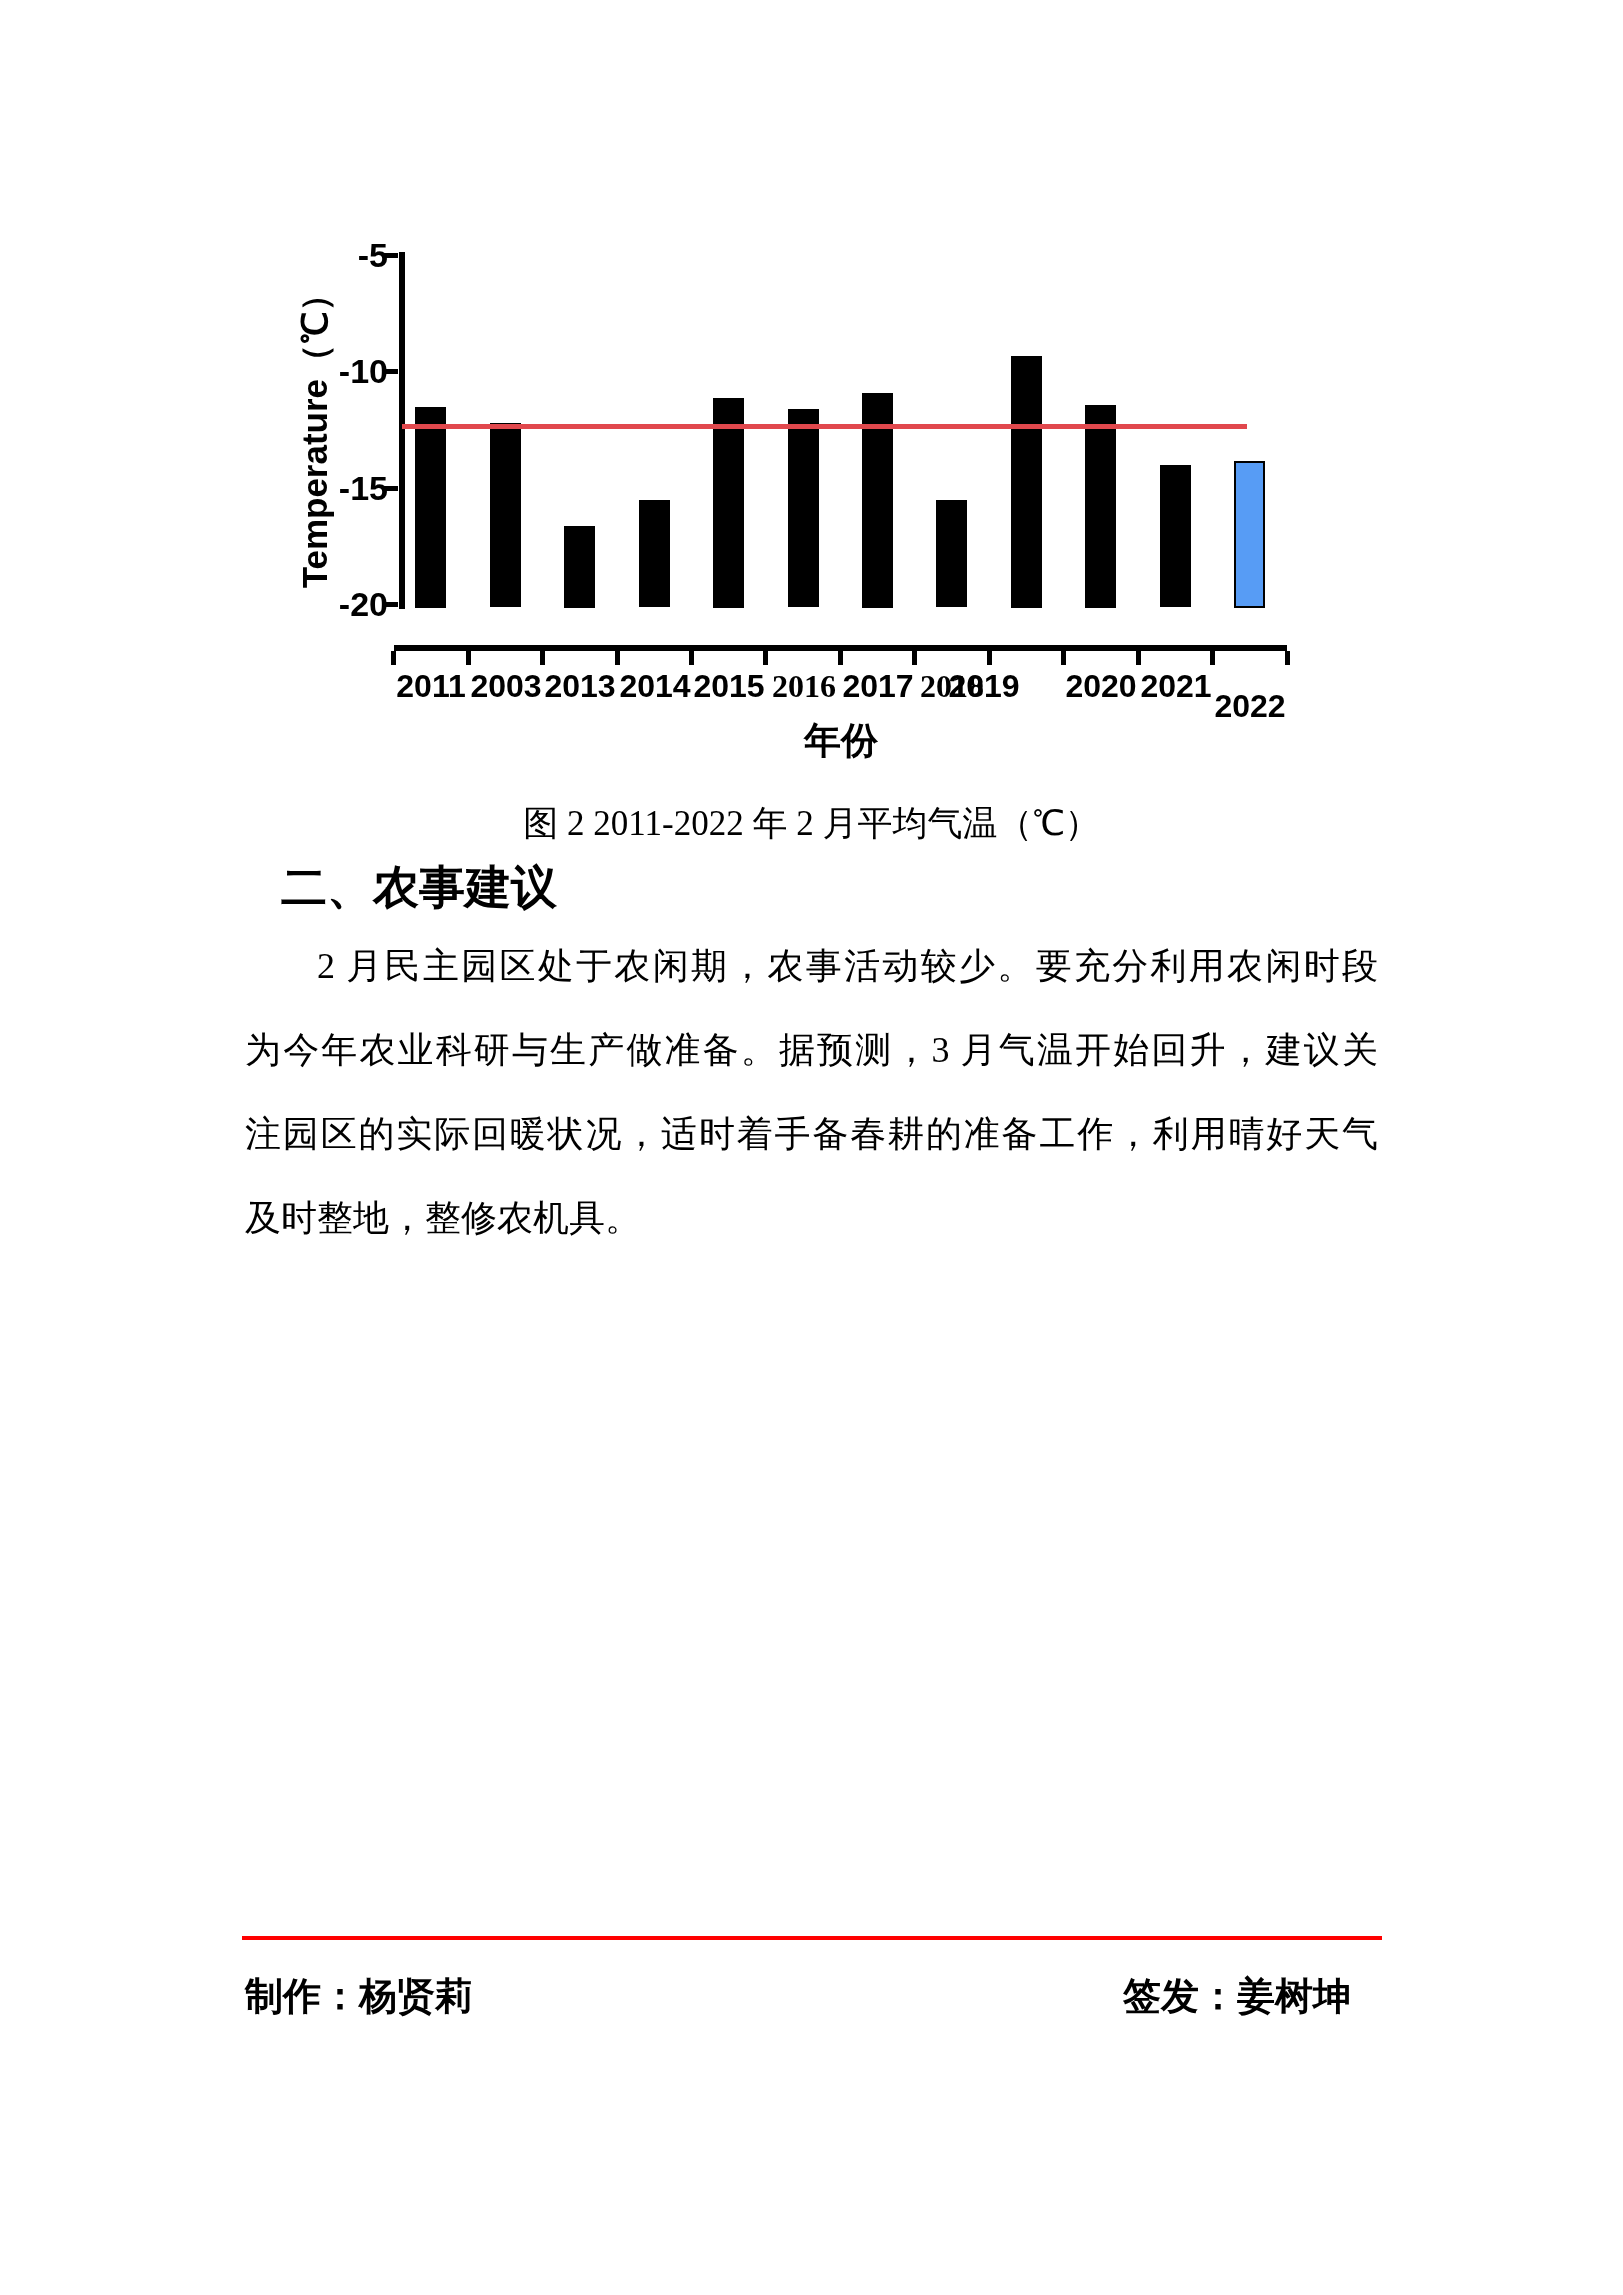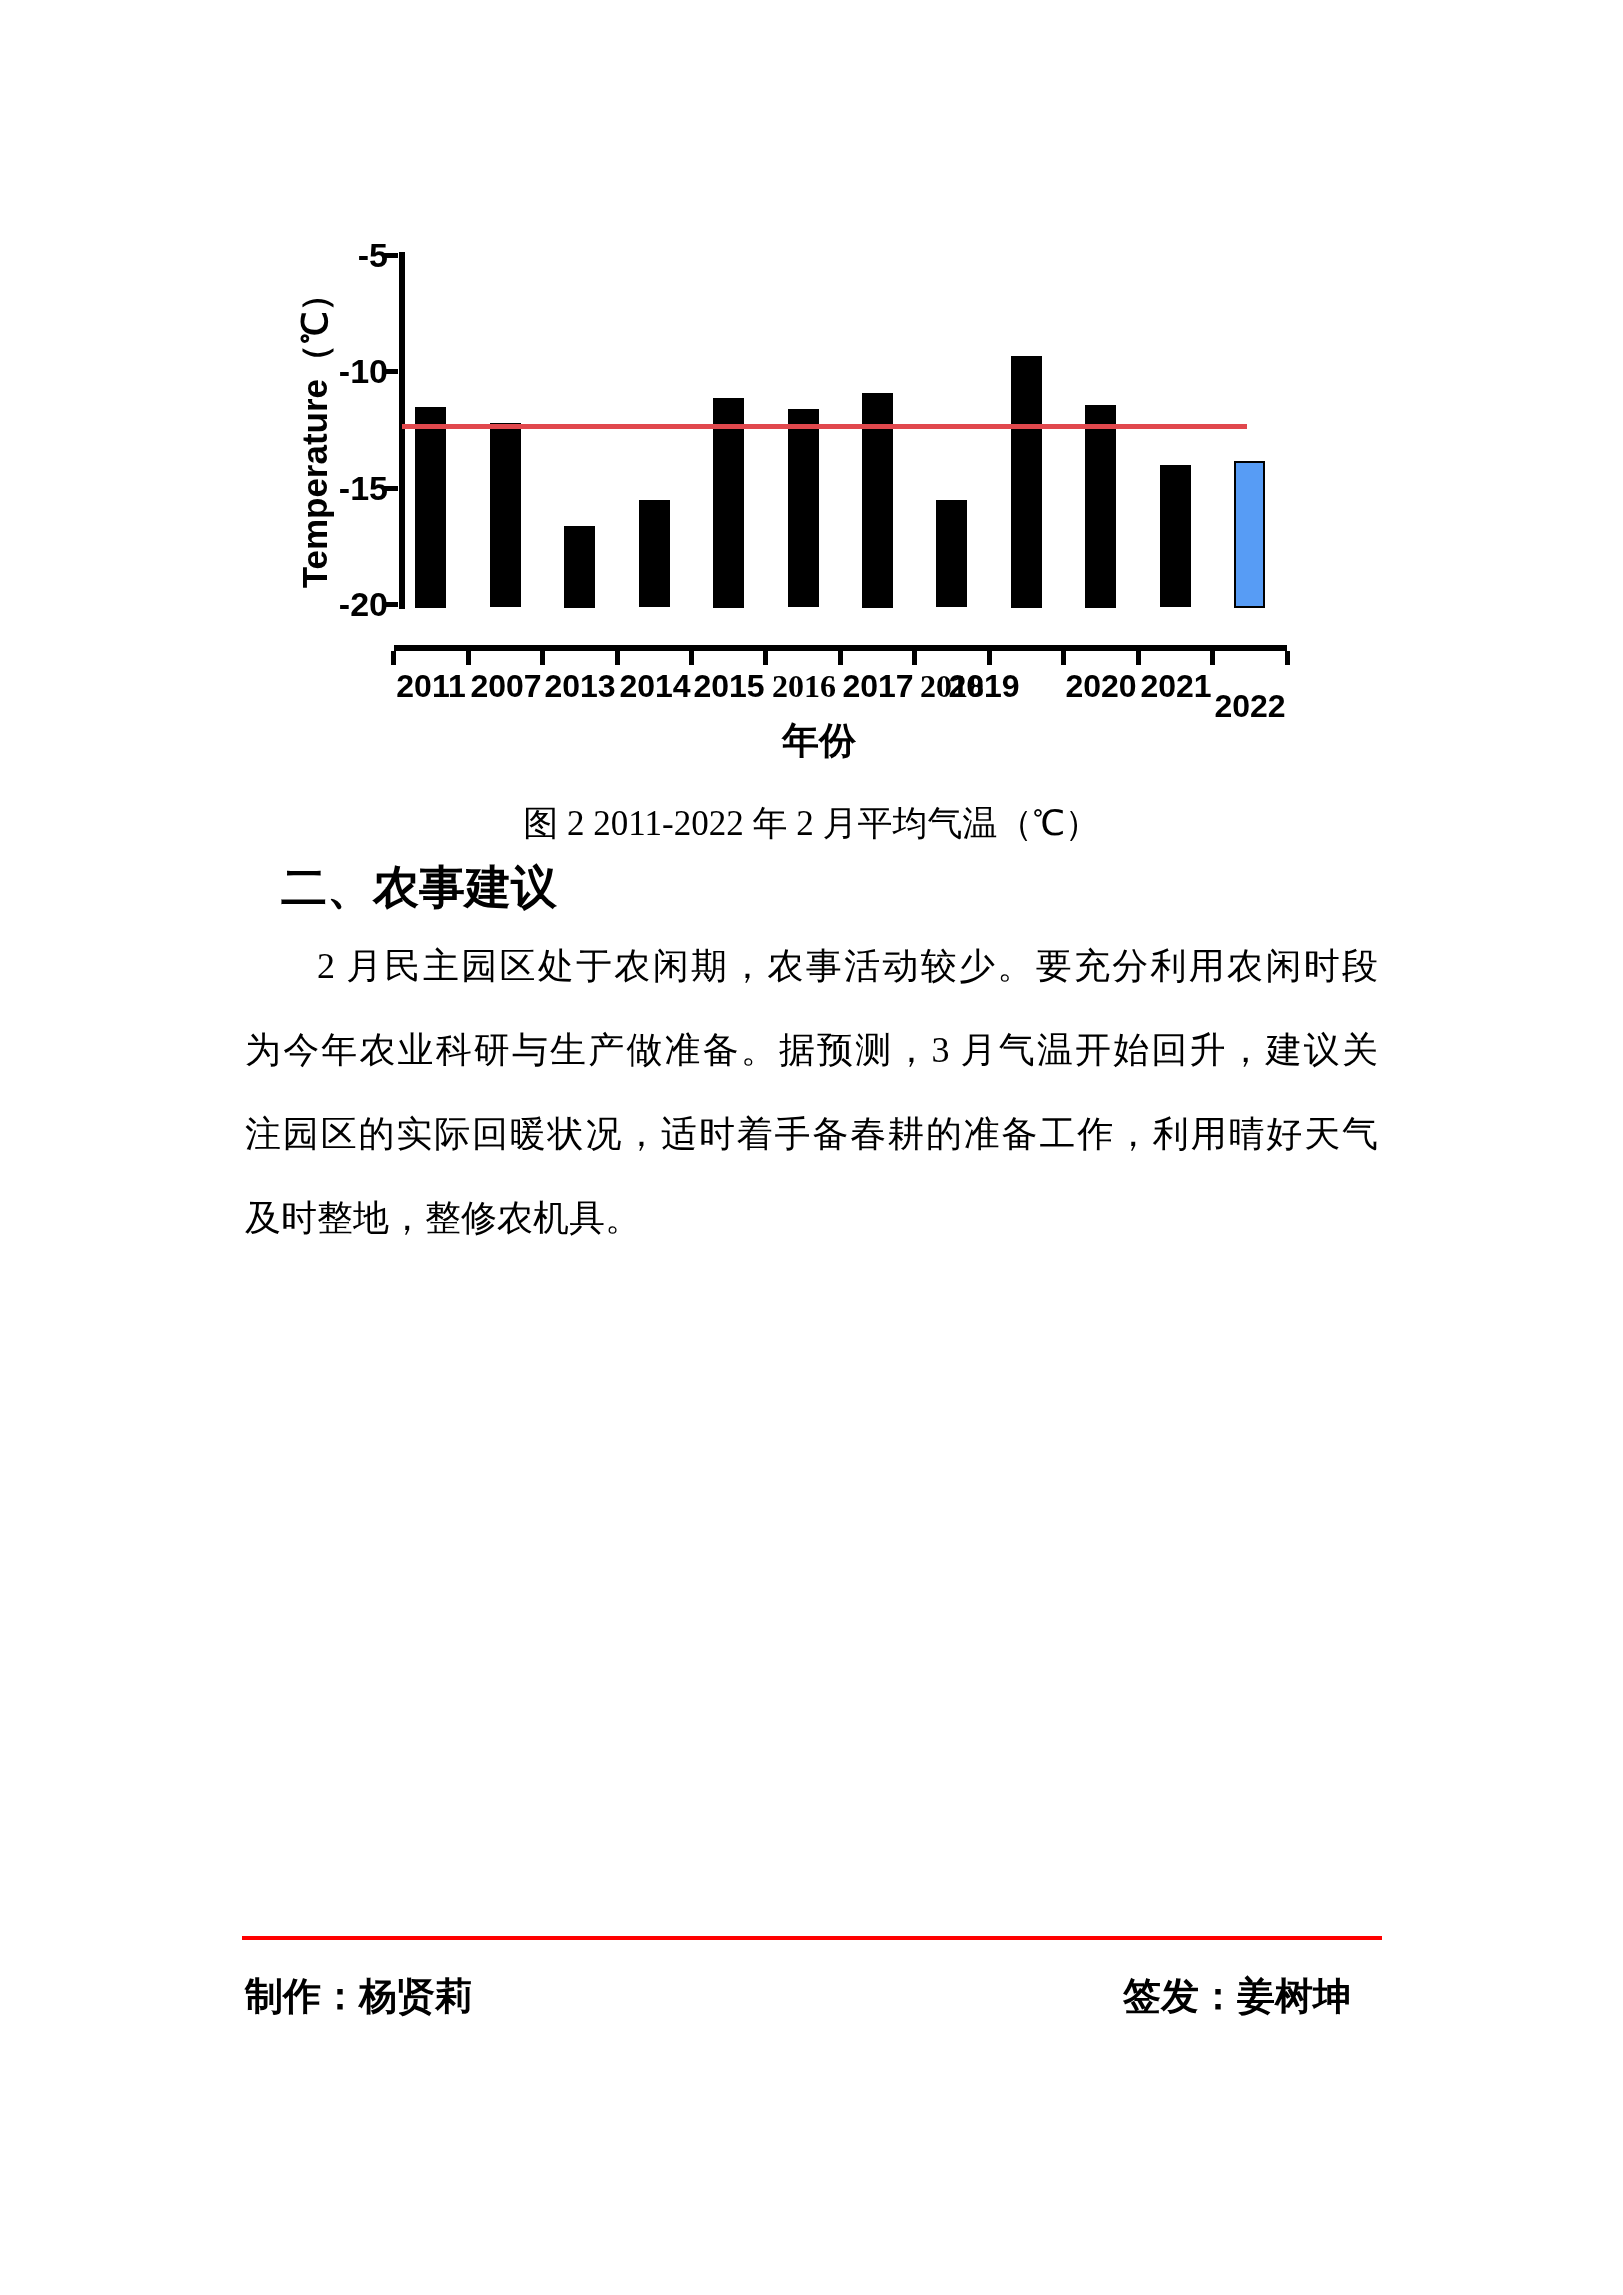--- a/index.html
+++ b/index.html
@@ -134,21 +134,21 @@
     <div class="tick" style="left: 838px; top: 455px; width: 5.2px; height: 14.4px;"></div>
     <div class="tick" style="left: 912px; top: 455px; width: 5.2px; height: 14.4px;"></div>
     <div class="tick" style="left: 987px; top: 455px; width: 5.2px; height: 14.4px;"></div>
     <div class="tick" style="left: 1061px; top: 455px; width: 5.2px; height: 14.4px;"></div>
     <div class="tick" style="left: 1136px; top: 455px; width: 5.2px; height: 14.4px;"></div>
     <div class="tick" style="left: 1210px; top: 455px; width: 5.2px; height: 14.4px;"></div>
     <div class="tick" style="left: 1285px; top: 455px; width: 5.2px; height: 14.4px;"></div>
     <div class="bar" style="left: 415px; top: 211px; width: 31px; height: 201px; background: rgb(0, 0, 0);"></div>
     <div class="xtick-label" style="left: 385px; top: 472px; width: 92px;">2011</div>
     <div class="bar" style="left: 490px; top: 227px; width: 31px; height: 184px; background: rgb(0, 0, 0);"></div>
-    <div class="xtick-label" style="left: 460px; top: 472px; width: 92px;">2007</div>
+    <div class="xtick-label" style="left: 460px; top: 472px; width: 92px;">2003</div>
     <div class="bar" style="left: 564px; top: 330px; width: 31px; height: 82px; background: rgb(0, 0, 0);"></div>
     <div class="xtick-label" style="left: 534px; top: 472px; width: 92px;">2013</div>
     <div class="bar" style="left: 639px; top: 304px; width: 31px; height: 107px; background: rgb(0, 0, 0);"></div>
     <div class="xtick-label" style="left: 609px; top: 472px; width: 92px;">2014</div>
     <div class="bar" style="left: 713px; top: 202px; width: 31px; height: 210px; background: rgb(0, 0, 0);"></div>
     <div class="xtick-label" style="left: 683px; top: 472px; width: 92px;">2015</div>
     <div class="bar" style="left: 788px; top: 213px; width: 31px; height: 198px; background: rgb(0, 0, 0);"></div>
     <div class="xtick-label" style="left: 758px; top: 472px; width: 92px; font-family: Liberation Serif, serif;">2016</div>
     <div class="bar" style="left: 862px; top: 197px; width: 31px; height: 215px; background: rgb(0, 0, 0);"></div>
     <div class="xtick-label" style="left: 832px; top: 472px; width: 92px;">2017</div>
@@ -156,21 +156,21 @@
     <div class="xtick-label" style="left: 906px; top: 472px; width: 92px; font-family: Liberation Serif, serif;">2018</div>
     <div class="bar" style="left: 1011px; top: 160px; width: 31px; height: 252px; background: rgb(0, 0, 0);"></div>
     <div class="xtick-label" style="left: 938px; top: 472px; width: 92px;">2019</div>
     <div class="bar" style="left: 1085px; top: 209px; width: 31px; height: 203px; background: rgb(0, 0, 0);"></div>
     <div class="xtick-label" style="left: 1055px; top: 472px; width: 92px;">2020</div>
     <div class="bar" style="left: 1160px; top: 269px; width: 31px; height: 142px; background: rgb(0, 0, 0);"></div>
     <div class="xtick-label" style="left: 1130px; top: 472px; width: 92px;">2021</div>
     <div class="bar highlight" style="left: 1234px; top: 265px; width: 31px; height: 147px; background: rgb(87, 156, 245); border-color: rgb(0, 0, 0);"></div>
     <div class="xtick-label" style="left: 1204px; top: 492px; width: 92px;">2022</div>
     <div id="ref-line" style="left: 402px; top: 228px; width: 845px; height: 5.2px; background: rgb(225, 72, 77);"></div>
-    <div id="x-axis-title" style="left: 688px; top: 520px; width: 262px;">年份</div>
+    <div id="x-axis-title" style="left: 710px; top: 520px; width: 262px;">年份</div>
   </div>
 
 <div id="figure-caption">图 2 2011-2022 年 2 月平均气温（℃）</div>
 
 <div id="section-heading">二、农事建议</div>
 
 <div id="body-paragraph">
   <div class="body-line first">2 月民主园区处于农闲期，农事活动较少。要充分利用农闲时段</div>
   <div class="body-line">为今年农业科研与生产做准备。据预测，3 月气温开始回升，建议关</div>
   <div class="body-line">注园区的实际回暖状况，适时着手备春耕的准备工作，利用晴好天气</div>

